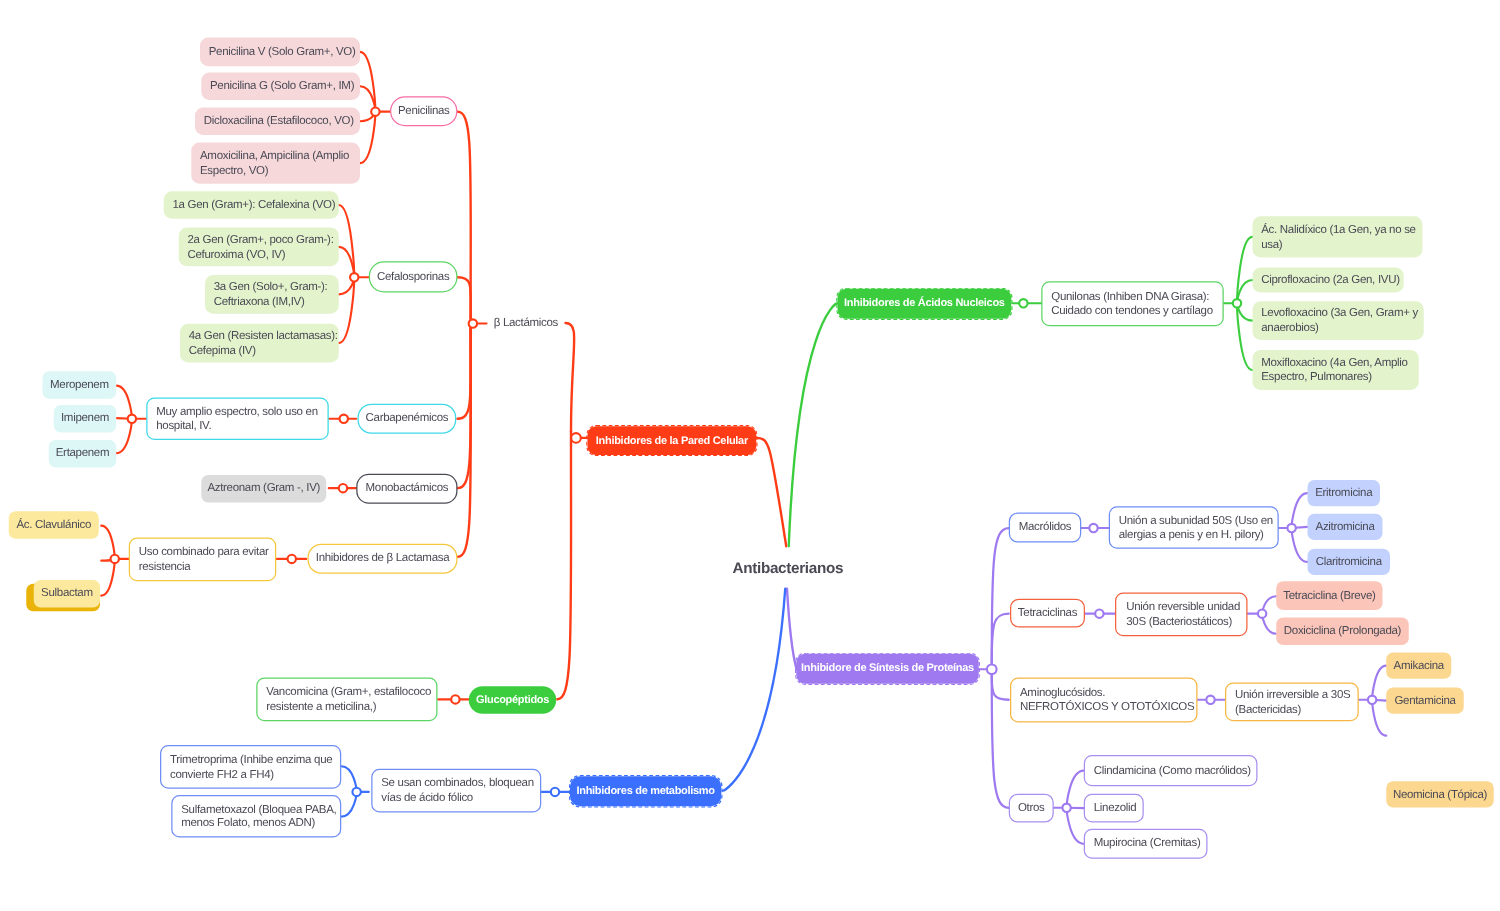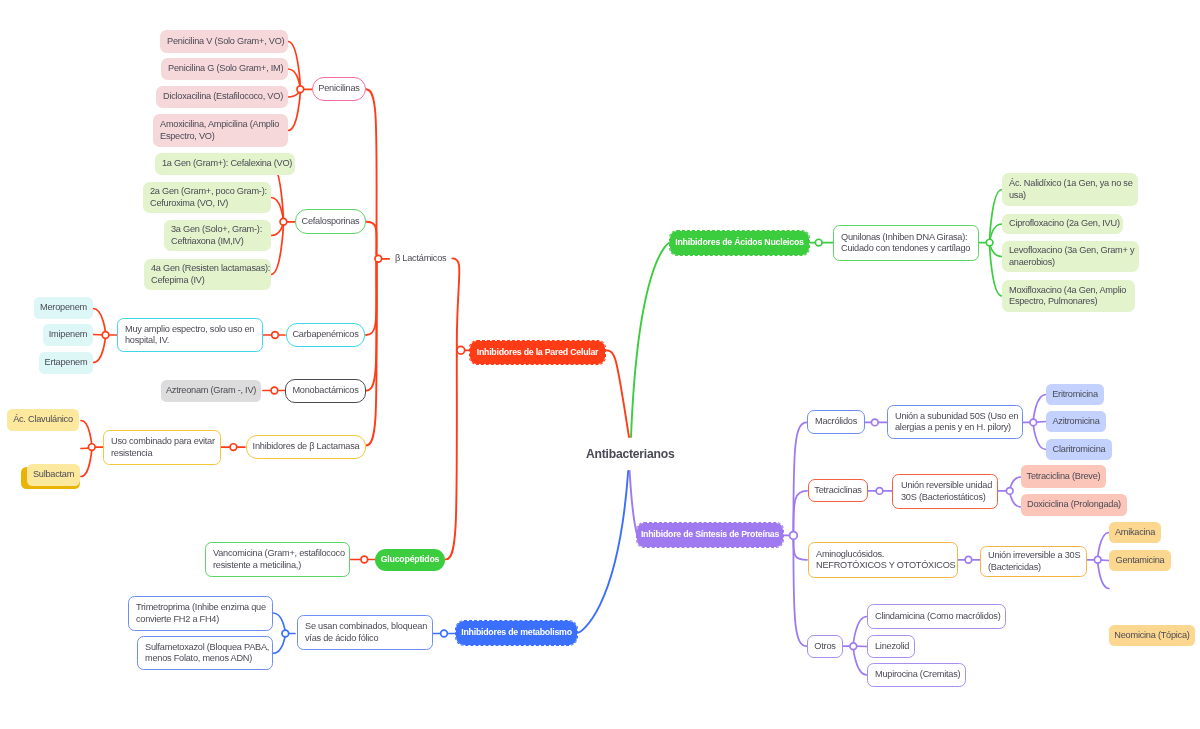--- a/index.html
+++ b/index.html
@@ -143,21 +143,21 @@
         <span class="lbl" style="text-align: left;">
           <span class="ln">Amoxicilina, Ampicilina (Amplio</span>
           <span class="ln">Espectro, VO)</span>
         </span>
       </div>
       <div class="node" style="left: 312px; top: 77px; width: 54px; height: 24px; background: rgb(255, 255, 255); border-radius: 12px; border: 1.2px solid rgb(247, 108, 164); color: rgb(74, 74, 85); font-size: 9.2px; letter-spacing: -0.24px; line-height: 11.2px; justify-content: center; padding-left: 0px; padding-right: 0px;">
         <span class="lbl" style="text-align: center;">
           <span class="ln">Penicilinas</span>
         </span>
       </div>
-      <div class="node" style="left: 131px; top: 153px; width: 140px; height: 22px; background: rgb(227, 243, 204); border-radius: 6.5px; color: rgb(74, 74, 85); font-size: 9.2px; letter-spacing: -0.24px; line-height: 11.2px; justify-content: flex-end; padding-left: 7px; padding-right: 7px; margin-left: 24px;">
+      <div class="node" style="left: 131px; top: 153px; width: 140px; height: 22px; background: rgb(227, 243, 204); border-radius: 6.5px; color: rgb(74, 74, 85); font-size: 9.2px; letter-spacing: -0.24px; line-height: 11.2px; justify-content: flex-end; padding-left: 7px; padding-right: 7px;">
         <span class="lbl" style="text-align: left;">
           <span class="ln">1a Gen (Gram+): Cefalexina (VO)</span>
         </span>
       </div>
       <div class="node" style="left: 143px; top: 182px; width: 128px; height: 31px; background: rgb(227, 243, 204); border-radius: 6.5px; color: rgb(74, 74, 85); font-size: 9.2px; letter-spacing: -0.24px; line-height: 11.2px; justify-content: flex-start; padding-left: 7px; padding-right: 7px;">
         <span class="lbl" style="text-align: left;">
           <span class="ln">2a Gen (Gram+, poco Gram-):</span>
           <span class="ln">Cefuroxima (VO, IV)</span>
         </span>
       </div>

